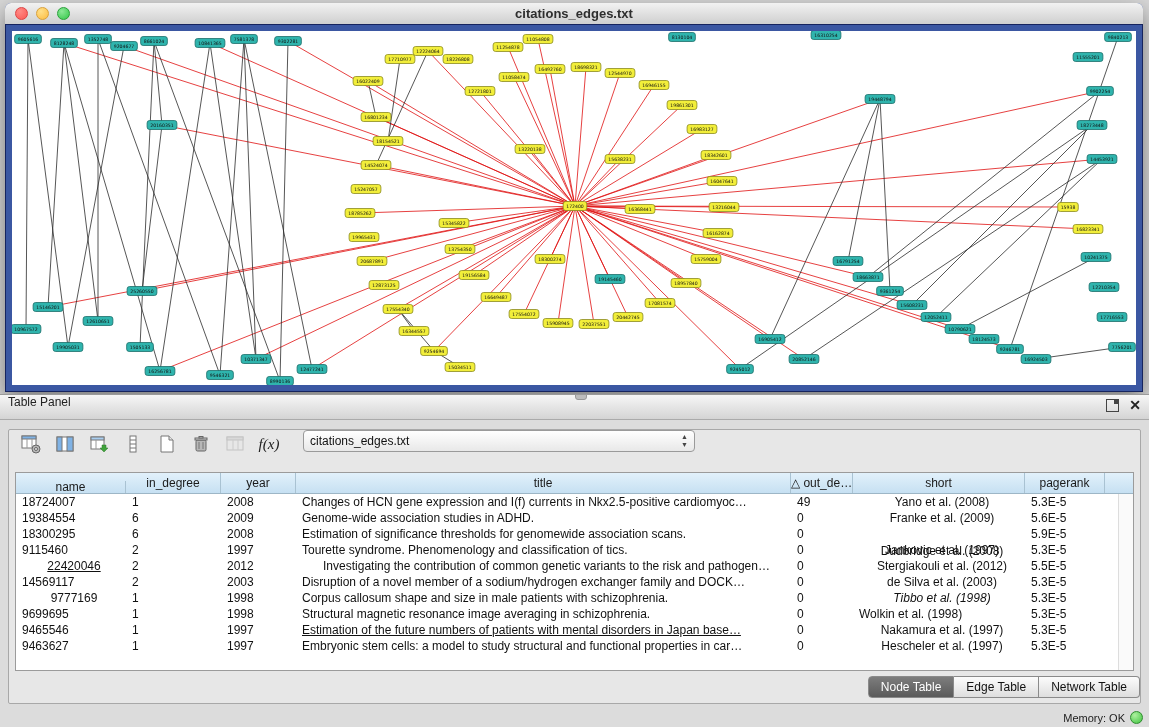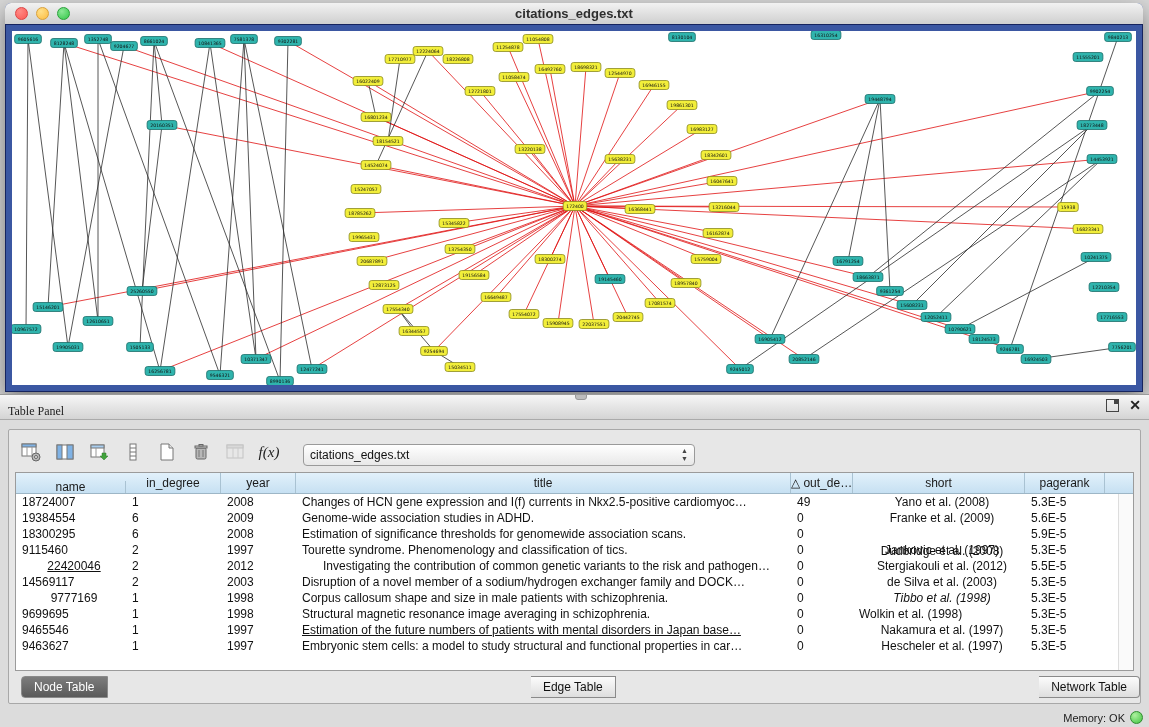--- a/index.html
+++ b/index.html
@@ -14,49 +14,49 @@
   .traffic.red{background:radial-gradient(circle at 35% 30%,#ff8a85,#fc5753);border:1px solid #d44;margin-left:10px;}
   .traffic.yellow{background:radial-gradient(circle at 35% 30%,#ffe08a,#fdbc40);border:1px solid #d9a13a;}
   .traffic.green{background:radial-gradient(circle at 35% 30%,#8ce897,#33c748);border:1px solid #2aa13a;}
   .win-title{position:absolute;left:0;right:0;text-align:center;font-size:13px;color:#2e2e2e;font-weight:bold;}
   .graph-body{position:absolute;top:21px;left:0;right:0;bottom:0;background:#3b57a2;
     border:1px solid #16245e;padding:6px;box-sizing:border-box;}
   .canvas{width:100%;height:100%;background:#ffffff;}
   
   .table-panel{position:absolute;left:0;top:394px;width:1149px;height:333px;background:#dcdcdc;border-top:1px solid #9a9a9a;}
   .panel-header{height:24px;background:linear-gradient(#f6f6f6,#d4d4d4);border-bottom:1px solid #aaa;
-    display:flex;align-items:flex-end;font-size:12px;color:#222;position:relative;font-family:Liberation Serif, serif;}
+    display:flex;align-items:flex-start;font-size:12px;color:#222;position:relative;}
   .panel-title{margin-left:8px;}
   .panel-hicons{position:absolute;right:8px;top:4px;display:flex;gap:10px;align-items:center;}
   .float-ic{width:11px;height:11px;border:1.5px solid #444;position:relative;}
   .float-ic::after{content:"";position:absolute;right:-1px;top:-1px;width:5px;height:5px;background:#444;}
   .close-ic{font-size:14px;font-weight:bold;color:#222;line-height:11px;}
   .panel-content{position:absolute;left:8px;right:8px;top:34px;bottom:24px;
     border:1px solid #a8a8a8;border-radius:2px;background:#e7e7e7;}
   
-  .toolbar{height:36px;display:flex;align-items:flex-end;gap:6px;padding:0 8px;}
+  .toolbar{height:36px;display:flex;align-items:flex-start;gap:6px;padding:0 8px;}
   .tool-btn{width:28px;height:28px;display:flex;align-items:center;justify-content:center;border-radius:4px;}
   .fx{font-family:"Liberation Serif",serif;font-style:italic;font-size:15px;color:#222;}
   .selector{margin-left:14px;width:392px;height:22px;border:1px solid #9a9a9a;border-radius:4px;
     background:linear-gradient(#ffffff,#e8e8e8);display:flex;align-items:center;font-size:12px;color:#111;
     padding:0 6px;box-sizing:border-box;position:relative;}
   .sel-arrows{position:absolute;right:6px;top:2px;font-size:7px;line-height:8px;color:#444;text-align:center;}
   
   .table-area{position:absolute;left:6px;right:6px;top:42px;bottom:32px;background:#fff;
     border:1px solid #9b9b9b;display:flex;flex-direction:column;overflow:hidden;}
   .thead{display:flex;height:20px;background:linear-gradient(#e2f1fb,#c6e0f2);
     border-bottom:1px solid #9db6c6;flex:0 0 auto;}
   .th{font-size:12px;color:#1a1a1a;display:flex;align-items:center;justify-content:center;
     border-right:1px solid #a9c2d2;box-sizing:border-box;overflow:hidden;white-space:nowrap;}
   .tbody{flex:1 1 auto;overflow:hidden;}
   .tr{display:flex;height:16px;align-items:center;}
   .td{font-size:12px;color:#111;padding-left:6px;box-sizing:border-box;overflow:hidden;white-space:nowrap;}
   .vscroll{position:absolute;right:0;top:21px;bottom:0;width:14px;background:#fafafa;border-left:1px solid #ddd;}
   
-  .tabs{position:absolute;bottom:5px;left:12px;right:0;display:flex;justify-content:space-between;}
+  .tabs{position:absolute;bottom:5px;left:12px;right:0;display:flex;justify-content:flex-end;}
   .tab{font-size:12px;padding:3px 12px;border:1px solid #8a8a8a;border-left:none;
     background:linear-gradient(#fcfcfc,#dedede);color:#111;}
   .tab:first-child{border-left:1px solid #8a8a8a;border-radius:4px 0 0 4px;}
   .tab:last-child{border-radius:0 4px 4px 0;}
   .tab.sel{background:linear-gradient(#7d7d7d,#5a5a5a);color:#fff;}
   
   .statusbar{position:absolute;right:6px;bottom:3px;display:flex;align-items:center;gap:5px;
     font-size:11px;color:#222;}
   .mem-dot{width:11px;height:11px;border-radius:50%;border:1px solid #2e8b2e;
     background:radial-gradient(circle at 35% 30%,#aef0a0,#3fc43f);}

